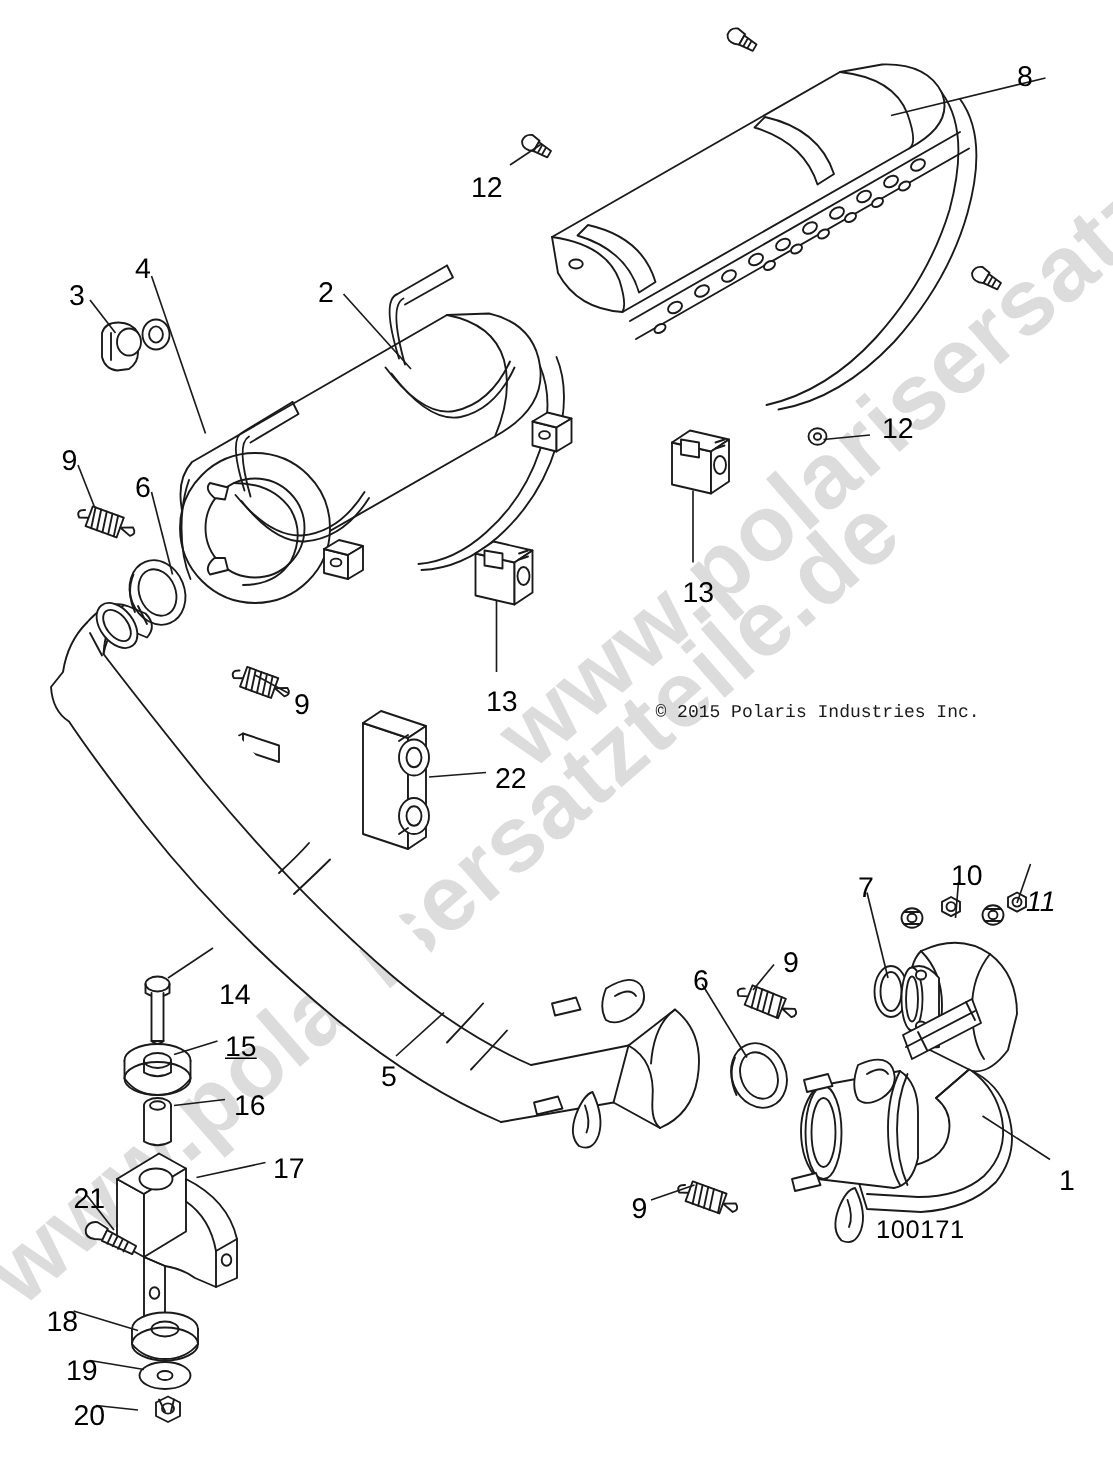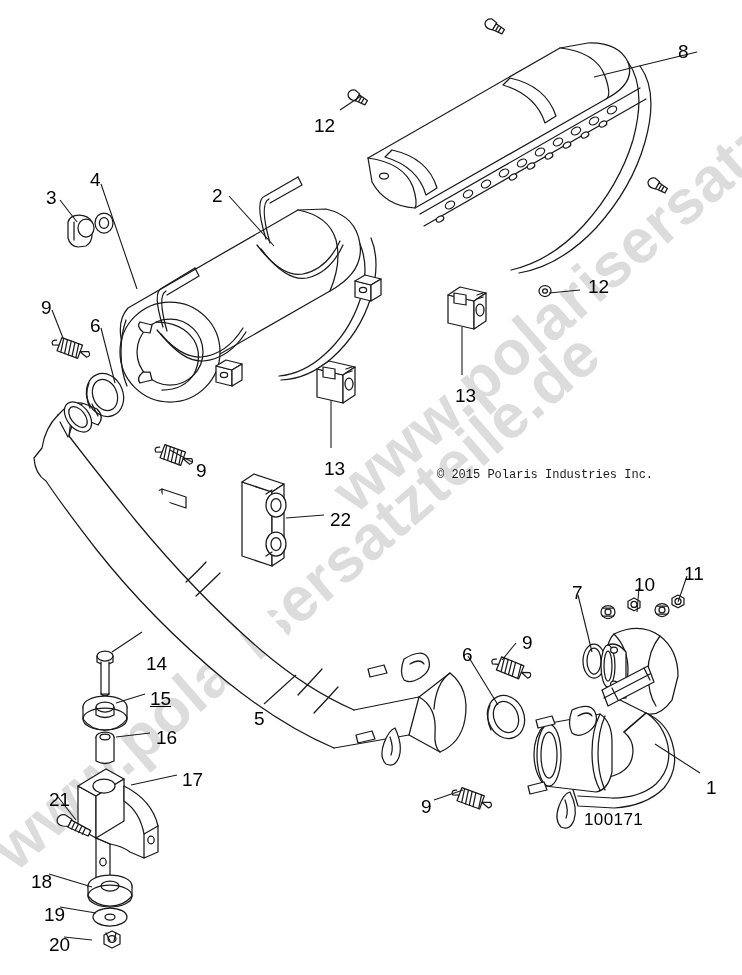--- a/index.html
+++ b/index.html
@@ -399,21 +399,21 @@
       <div class="callout" style="left: 212px; top: 186px;">2</div>
       <div class="callout" style="left: 588px; top: 277px;">12</div>
       <div class="callout" style="left: 41px; top: 298px;">9</div>
       <div class="callout" style="left: 90px; top: 316px;">6</div>
       <div class="callout" style="left: 455px; top: 386px;">13</div>
       <div class="callout" style="left: 196px; top: 461px;">9</div>
       <div class="callout" style="left: 324px; top: 459px;">13</div>
       <div class="callout" style="left: 330px; top: 510px;">22</div>
       <div class="callout" style="left: 572px; top: 583px;">7</div>
       <div class="callout" style="left: 634px; top: 575px;">10</div>
-      <div class="callout" style="left: 684px; top: 564px;">11</div>
+      <div class="callout" style="left: 684px; top: 592px; font-style: italic;">11</div>
       <div class="callout" style="left: 146px; top: 634px; margin-top: 20px;">14</div>
       <div class="callout" style="left: 522px; top: 633px;">9</div>
       <div class="callout" style="left: 462px; top: 645px;">6</div>
       <div class="callout" style="left: 150px; top: 689px; text-decoration: underline;">15</div>
       <div class="callout" style="left: 156px; top: 728px;">16</div>
       <div class="callout" style="left: 254px; top: 709px;">5</div>
       <div class="callout" style="left: 182px; top: 770px; text-align: right;">17</div>
       <div class="callout" style="left: 706px; top: 778px;">1</div>
       <div class="callout" style="left: 49px; top: 790px;">21</div>
       <div class="callout" style="left: 421px; top: 797px;">9</div>

